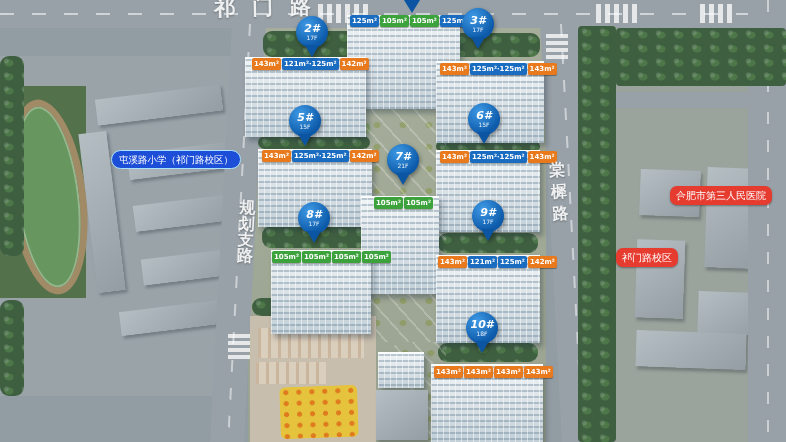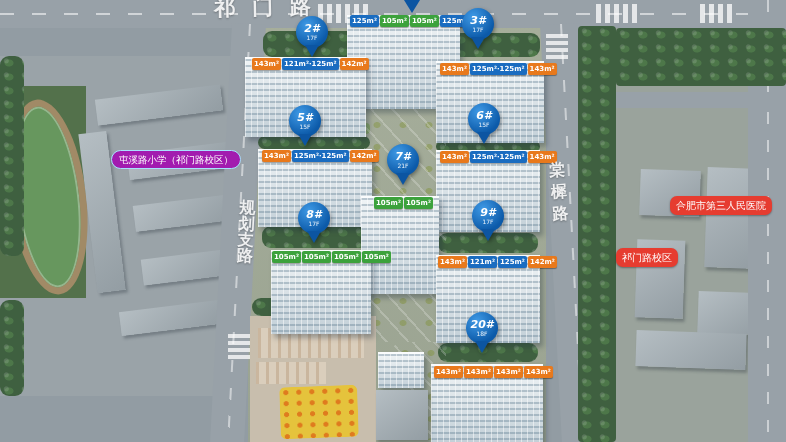--- a/index.html
+++ b/index.html
@@ -67,21 +67,21 @@
     border-top:12px solid #0c55a2;margin:-3px auto 0;}
   .tail-cropped{width:0;height:0;border-left:8px solid transparent;border-right:8px solid transparent;
     border-top:13px solid #0c55a2;z-index:8;}
   
   .roadname{color:rgba(255,255,255,.88);font-weight:bold;z-index:6;
     text-shadow:0 1px 2px rgba(0,0,0,.3);}
   .rn-top{left:214px;top:-7px;font-size:21px;letter-spacing:17px;transform:rotate(-1deg);}
   .rn-left{left:236px;top:186px;font-size:16px;writing-mode:vertical-rl;letter-spacing:16px;transform:rotate(3deg);}
   .rn-right{left:547px;top:148px;font-size:16px;writing-mode:vertical-rl;letter-spacing:22px;transform:rotate(-4deg);}
   
-  .poi-school{left:111px;top:150px;background:#a21caf;border:1px solid #a8e2ff;color:#fff;
+  .poi-school{left:111px;top:150px;background:#1d4ed8;border:1px solid #a8e2ff;color:#fff;
     font-size:9.5px;line-height:13px;padding:2px 7px;border-radius:10px;white-space:nowrap;z-index:9;}
   .poi-red{background:#e63c30;color:#fff;font-size:10px;line-height:13px;padding:3px 6px;
     border-radius:7px;white-space:nowrap;z-index:9;box-shadow:0 1px 2px rgba(0,0,0,.35);}
   .poi-red::after{content:"";position:absolute;left:9px;bottom:-7px;width:0;height:0;
     border:7px solid transparent;border-top-color:#e63c30;border-left-width:3px;border-right-width:4px;}
   
   .kg-base{left:250px;top:316px;width:126px;height:126px;background:#c8bead;}
   .kg-block{background:#dacebc;background-image:repeating-linear-gradient(90deg,rgba(160,120,80,.28) 0 3px,transparent 3px 10px);}
   .kg-yard{background:#e5c33c;border-radius:6px;transform:rotate(-2deg);
     background-image:radial-gradient(#df7b1e 2.5px,transparent 3px);background-size:13px 11px;}
@@ -290,27 +290,27 @@
   </div>
   <div class="abs marker" style="left:472px;top:200px;">
     <div class="pin">
       <span class="num">9#</span>
       <span class="sub">17F</span>
     </div>
       <div class="tail"></div>
   </div>
   <div class="abs marker" style="left:466px;top:312px;">
     <div class="pin">
-      <span class="num">20#</span>
+      <span class="num">10#</span>
       <span class="sub">18F</span>
     </div>
       <div class="tail"></div>
   </div>
 
   <div class="abs roadname rn-top">祁门路</div>
   <div class="abs roadname rn-left">规划支路</div>
   <div class="abs roadname rn-right">棠樨路</div>
 
   <div class="abs poi-school">屯溪路小学（祁门路校区）</div>
-  <div class="abs poi-red" style="left:670px;top:196px;">合肥市第三人民医院</div>
+  <div class="abs poi-red" style="left:670px;top:186px;">合肥市第三人民医院</div>
   <div class="abs poi-red" style="left:616px;top:248px;">祁门路校区</div>
 
 </div>
 
 </body></html>

